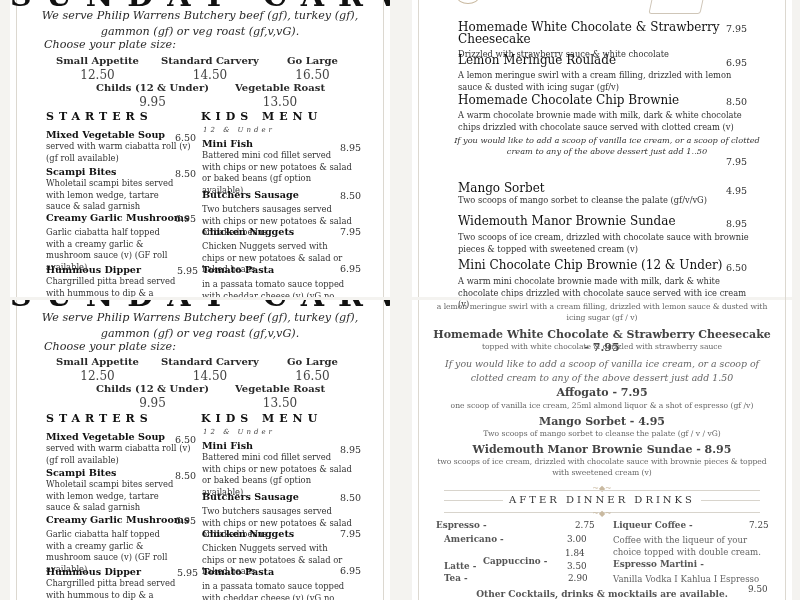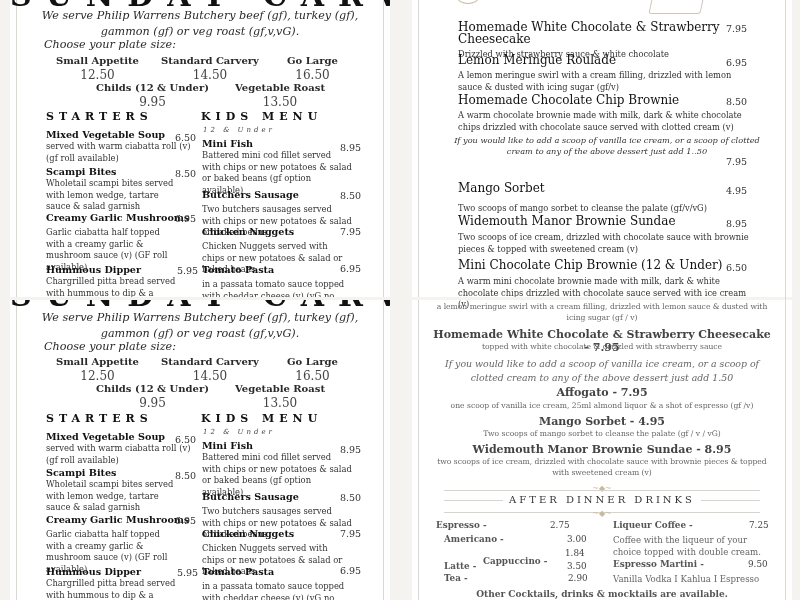--- a/index.html
+++ b/index.html
@@ -116,21 +116,21 @@
   <div class="sketch" style="left:45px;top:-10px;width:20px;height:12px;border-radius:50%;border-color:#c9b9a0;"></div>
 
   <div class="r-item" style="top:22px;"><span class="nm">Homemade White Chocolate &amp; Strawberry Cheesecake</span><span>Drizzled with strawberry sauce &amp; white chocolate</span></div>
   <div class="r-price" style="top:23px;">7.95</div>
   <div class="r-item" style="top:55px;"><span class="nm">Lemon Meringue Roulade</span><span>A lemon meringue swirl with a cream filling, drizzled with lemon sauce &amp; dusted with icing sugar (gf/v)</span></div>
   <div class="r-price" style="top:57px;">6.95</div>
   <div class="r-item" style="top:95px;"><span class="nm">Homemade Chocolate Chip Brownie</span><span>A warm chocolate brownie made with milk, dark &amp; white chocolate chips drizzled with chocolate sauce served with clotted cream (v)</span></div>
   <div class="r-price" style="top:96px;">8.50</div>
   <div class="r-note" style="top:135px;">If you would like to add a scoop of vanilla ice cream, or a scoop of clotted cream to any of the above dessert just add 1..50</div>
   <div class="r-price" style="top:156px;">7.95</div>
-  <div class="r-item" style="top:183px;"><span class="nm" style="margin-bottom:8px;">Mango Sorbet</span><span>Two scoops of mango sorbet to cleanse the palate (gf/v/vG)</span></div>
+  <div class="r-item" style="top:183px;"><span class="nm" style="margin-bottom:0;">Mango Sorbet</span><span>Two scoops of mango sorbet to cleanse the palate (gf/v/vG)</span></div>
   <div class="r-price" style="top:185px;">4.95</div>
   <div class="r-item" style="top:216px;"><span class="nm" style="margin-bottom:4px;">Widemouth  Manor Brownie Sundae</span><span>Two scoops of ice cream, drizzled with chocolate sauce with brownie pieces &amp; topped with sweetened cream (v)</span></div>
   <div class="r-price" style="top:218px;">8.95</div>
   <div class="r-item" style="top:260px;"><span class="nm" style="margin-bottom:4px;">Mini Chocolate Chip Brownie (12 &amp; Under)</span><span>A warm mini chocolate brownie made with milk, dark &amp; white chocolate chips drizzled with chocolate sauce served with ice cream (v)</span></div>
   <div class="r-price" style="top:262px;">6.50</div>
 
   <div style="position:absolute;left:0;right:0;top:297px;border-top:3px solid #f4f3f0;"></div>
 
   <div class="c-line t" style="top:302px;">a lemon meringue swirl with a cream filling, drizzled with lemon sauce &amp; dusted with icing sugar (gf / v)</div>
   <div class="c-line h" style="top:328px;">Homemade White Chocolate &amp; Strawberry Cheesecake - 7.95</div>
@@ -144,31 +144,31 @@
   <div class="c-line t" style="top:457px;">two scoops of ice cream, drizzled with chocolate sauce with brownie pieces &amp; topped with sweetened cream (v)</div>
 
   <div class="ornament" style="top:484px;">~◆~</div>
   <div class="rule" style="top:490px;"></div>
   <div class="rule" style="top:500px;"></div>
   <div class="drinks-head" style="top:494px;"><span>AFTER DINNER DRINKS</span></div>
   <div class="rule" style="top:512px;"></div>
   <div class="ornament" style="top:509px;">~◆~</div>
 
   <div class="drink" style="left:24px;top:520px;">Espresso -</div>
-  <div class="drink-p" style="left:138px;top:520px;">2.75</div>
+  <div class="drink-p" style="left:163px;top:520px;">2.75</div>
   <div class="drink" style="left:32px;top:534px;">Americano -</div>
   <div class="drink-p" style="left:155px;top:534px;">3.00</div>
   <div class="drink" style="left:32px;top:556px;margin-left:39px;">Cappuccino -</div>
   <div class="drink-p" style="left:153px;top:548px;">1.84</div>
   <div class="drink" style="left:32px;top:561px;">Latte -</div>
   <div class="drink-p" style="left:155px;top:561px;">3.50</div>
   <div class="drink" style="left:32px;top:573px;">Tea -</div>
   <div class="drink-p" style="left:156px;top:573px;">2.90</div>
 
   <div class="drink" style="left:201px;top:520px;">Liqueur Coffee -</div>
   <div class="drink-p" style="left:337px;top:520px;">7.25</div>
   <div class="drink-desc" style="left:201px;top:534px;width:150px;">Coffee with the liqueur of your choice topped with double cream.</div>
   <div class="drink" style="left:201px;top:559px;">Espresso Martini -</div>
-  <div class="drink-p" style="left:336px;top:559px;">9.50</div>
+  <div class="drink-p" style="left:336px;top:584px;">9.50</div>
   <div class="drink-desc" style="left:201px;top:573px;width:160px;">Vanilla Vodka I Kahlua I Espresso</div>
 
   <div class="foot" style="top:589px;">Other Cocktails, drinks &amp; mocktails are available.</div>
 </div>
 
 </body></html>

